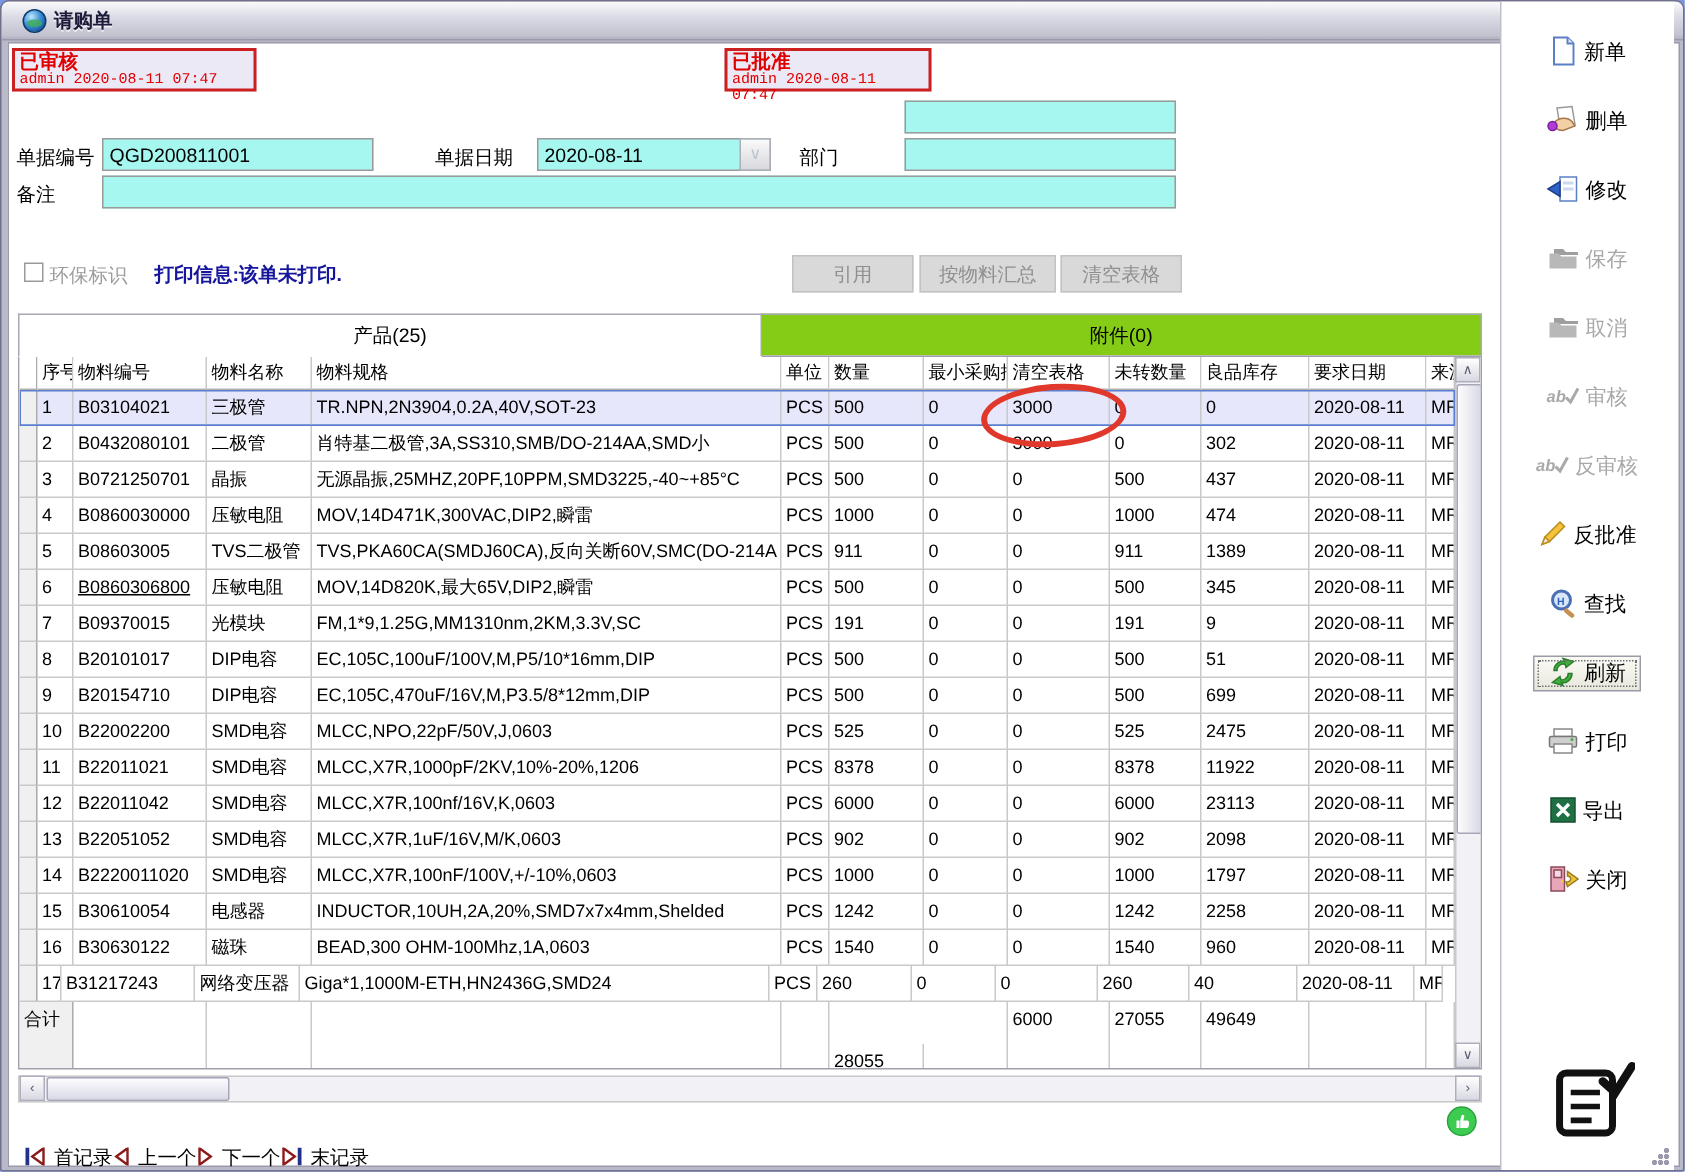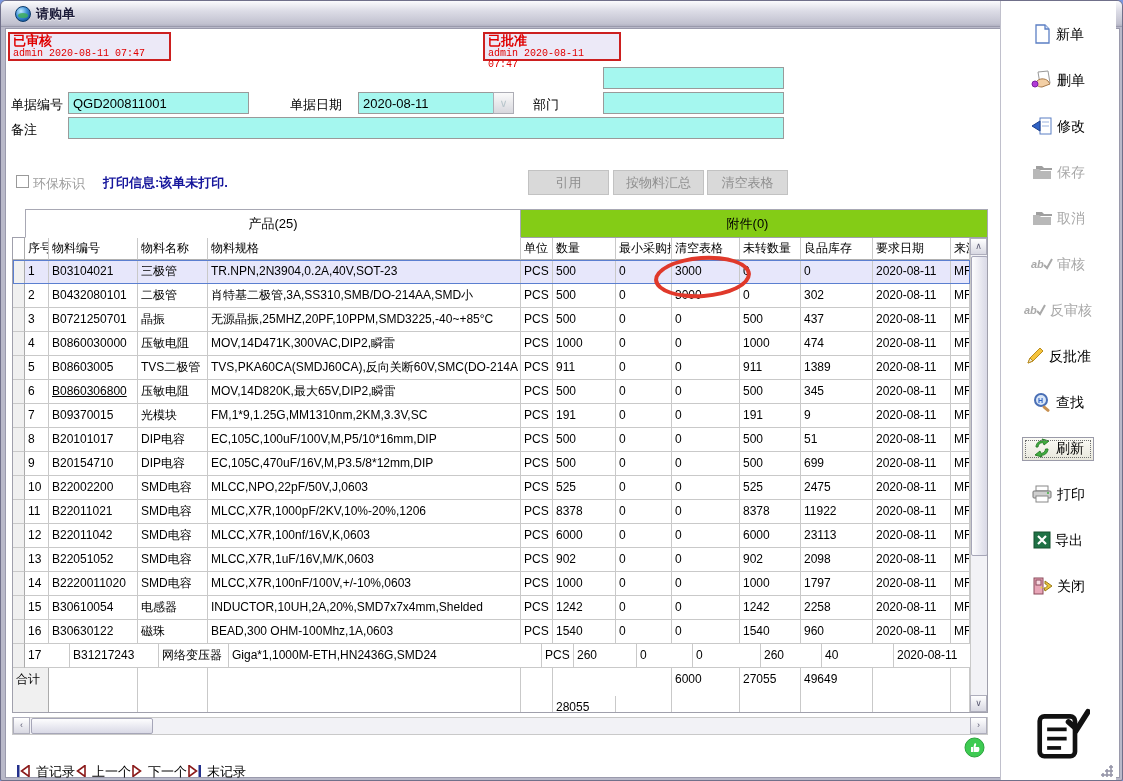--- a/index.html
+++ b/index.html
@@ -132,21 +132,21 @@
     <input class="cy" style="position: absolute; left: 62px; top: 88px; width: 716px;" value="">
 
     <div class="chk" style="left:10px; top:146px;"></div>
     <span class="ecolab" style="position:absolute; left:27px; top:146px;">环保标识</span>
     <span class="printinfo" style="position:absolute; left:97px; top:145px;">打印信息:该单未打印.</span>
 
     <div class="gbtn" style="left:522px; top:141px; width:81px;">引用</div>
     <div class="gbtn" style="left:607px; top:141px; width:91px;">按物料汇总</div>
     <div class="gbtn" style="left:701px; top:141px; width:81px;">清空表格</div>
 
-    <div class="tab active" style="left:6px; width:496px;margin-left:13px;">产品(25)</div>
+    <div class="tab active" style="left:6px; width:496px;">产品(25)</div>
     <div class="tab inactive" style="left:501px; width:481px;">附件(0)</div>
 
     <div class="grid">
       <div id="grid-inner">
           <div class="trow hrow">
             <div class="tcell rowhead" style="width: 12px;"></div>
             <div class="tcell" style="width: 24px;">序号</div>
             <div class="tcell" style="width: 89px;">物料编号</div>
             <div class="tcell" style="width: 70px;">物料名称</div>
             <div class="tcell" style="width: 313px;">物料规格</div>
@@ -394,21 +394,21 @@
             <div class="tcell" style="width: 63px;">1540</div>
             <div class="tcell" style="width: 56px;">0</div>
             <div class="tcell" style="width: 68px;">0</div>
             <div class="tcell" style="width: 61px;">1540</div>
             <div class="tcell" style="width: 72px;">960</div>
             <div class="tcell" style="width: 78px;">2020-08-11</div>
             <div class="tcell" style="width: 19px;">MR</div>
           </div>
           <div class="trow">
             <div class="tcell rowhead" style="width: 12px;"></div>
-            <div class="tcell" style="width: 45px;">17</div>
+            <div class="tcell" style="width: 16px;">17</div>
             <div class="tcell" style="width: 89px;">B31217243</div>
             <div class="tcell" style="width: 70px;">网络变压器</div>
             <div class="tcell" style="width: 313px;">Giga*1,1000M-ETH,HN2436G,SMD24</div>
             <div class="tcell" style="width: 32px;">PCS</div>
             <div class="tcell" style="width: 63px;">260</div>
             <div class="tcell" style="width: 56px;">0</div>
             <div class="tcell" style="width: 68px;">0</div>
             <div class="tcell" style="width: 61px;">260</div>
             <div class="tcell" style="width: 72px;">40</div>
             <div class="tcell" style="width: 78px;">2020-08-11</div>

